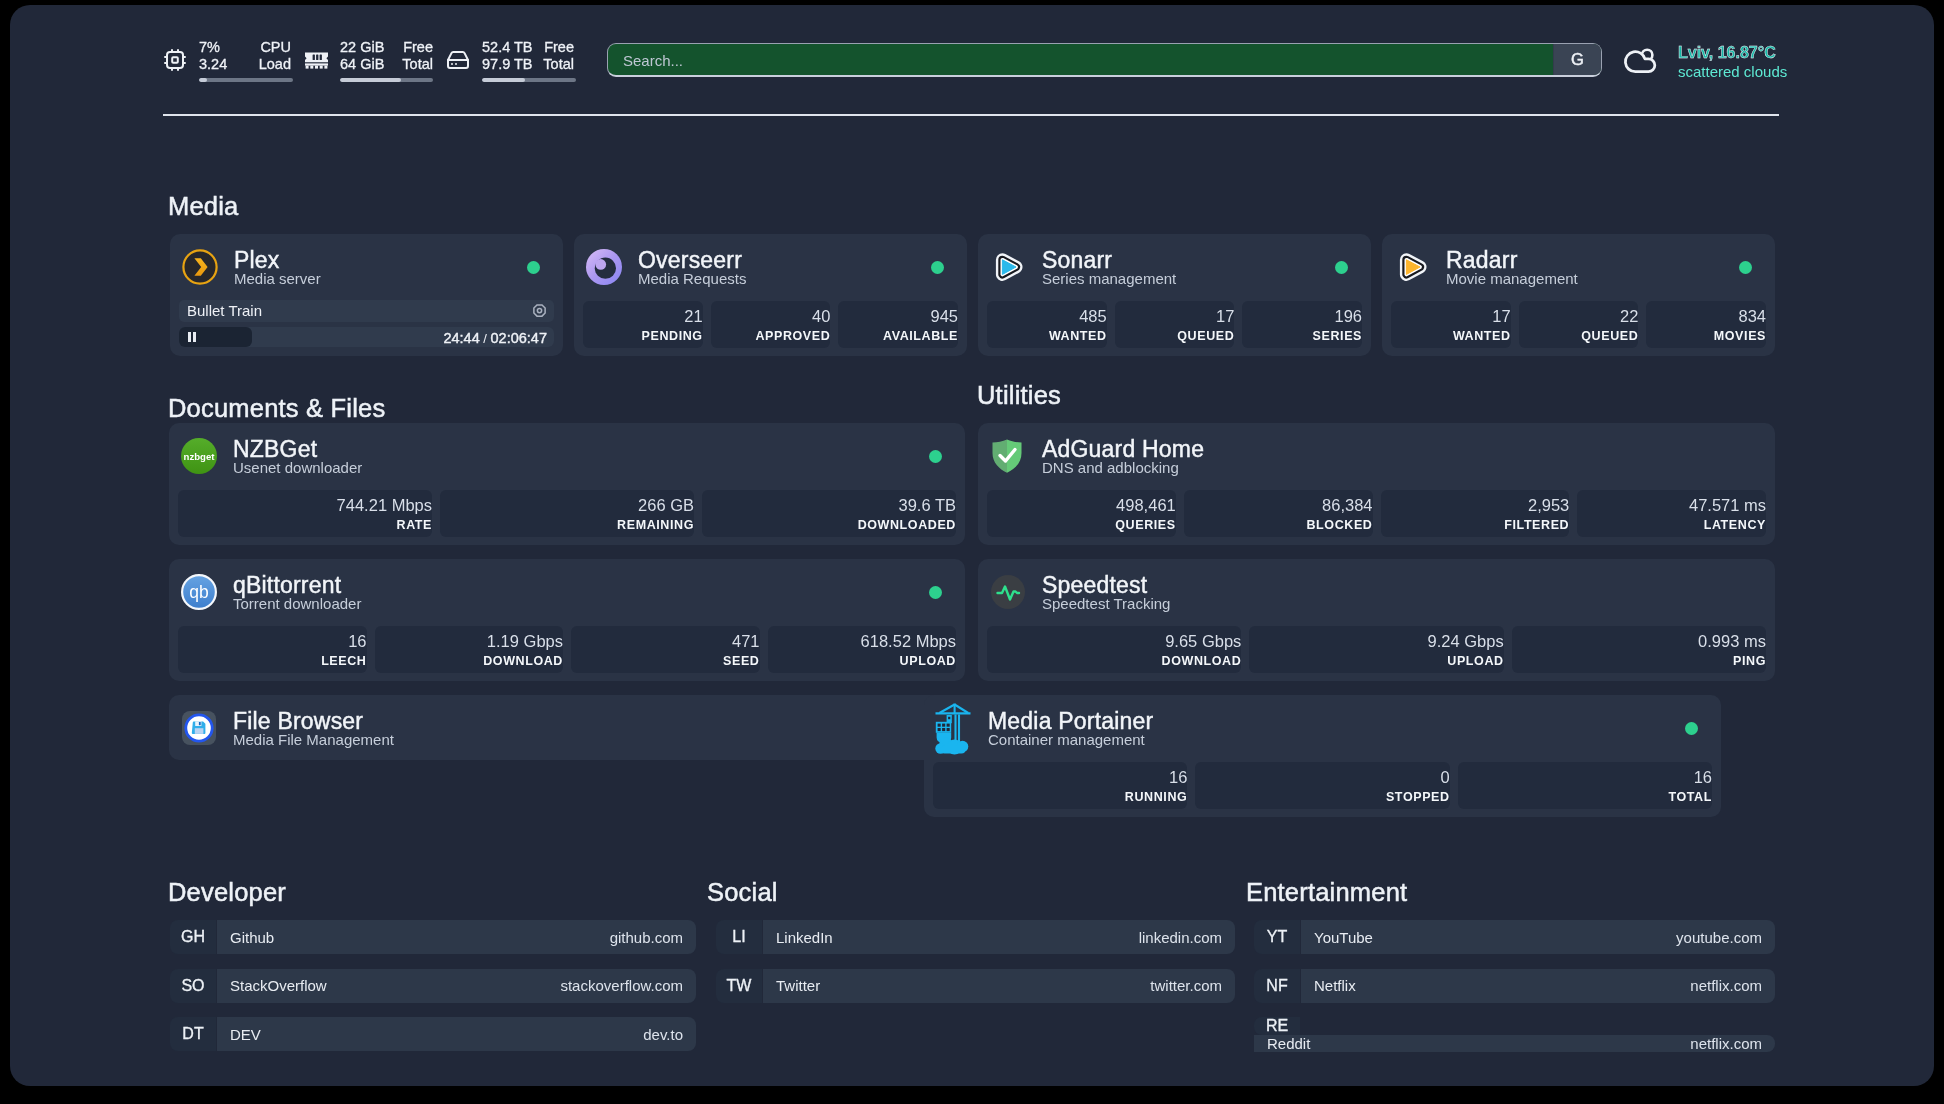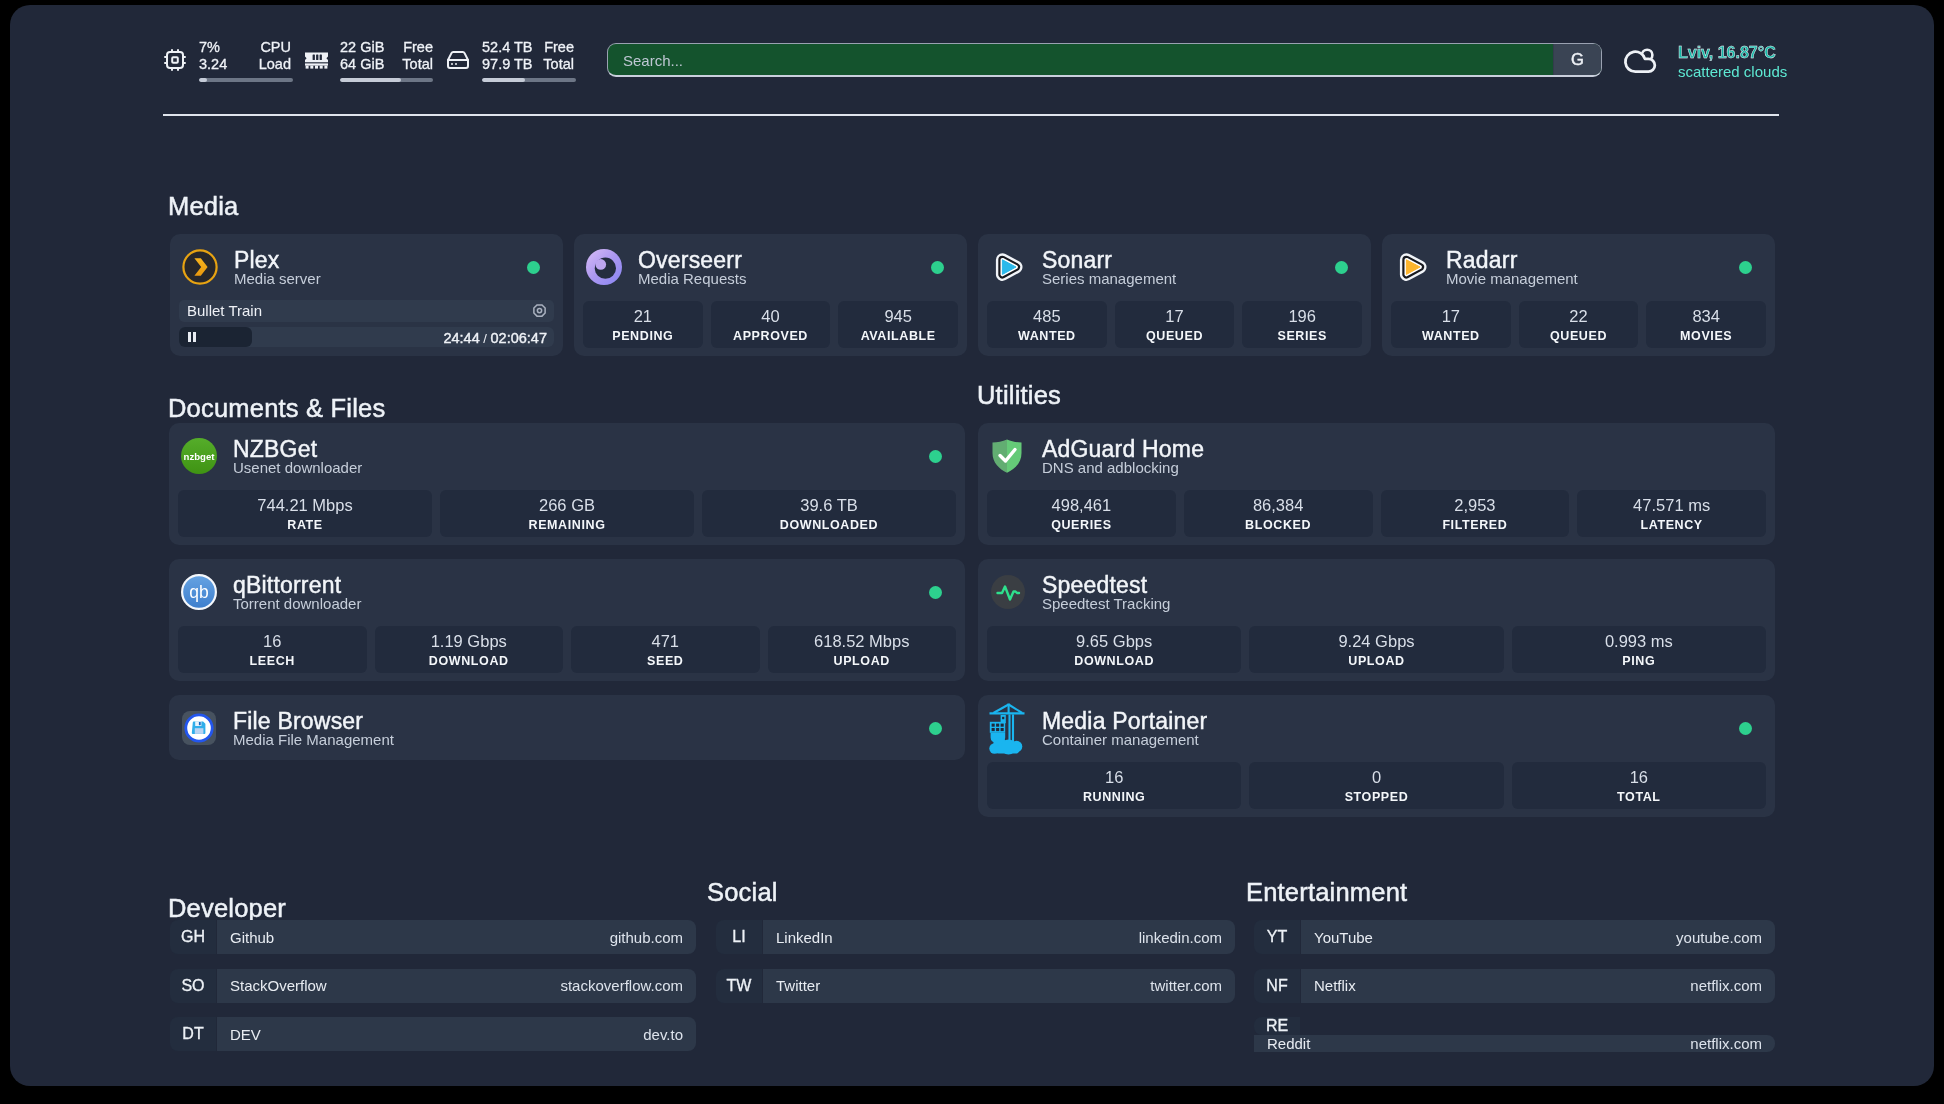--- a/index.html
+++ b/index.html
@@ -8,21 +8,21 @@
   .abs { position:absolute; }
   #panel { position:absolute; left:10px; top:5px; width:1924px; height:1081px;
     background:#212839; border-radius:20px; }
   .h2 { position:absolute; font-size:25.5px; font-weight:400; -webkit-text-stroke:0.5px #eef2f7; color:#eef2f7; line-height:24px; letter-spacing:0.2px;}
   .card { position:absolute; background:#2a3345; border-radius:10px; }
   .logo { position:absolute; left:12px; top:15px; width:36px; height:36px; }
   .ct { position:absolute; left:64px; top:18.3px; font-size:23px; line-height:17px; font-weight:400; -webkit-text-stroke:0.45px #f2f5f9; color:#f2f5f9; letter-spacing:0.2px;}
   .cs { position:absolute; left:64px; top:37px; font-size:15px; line-height:15px; font-weight:400; color:#c6ceda; }
   .dot { position:absolute; top:26.5px; width:13px; height:13px; border-radius:50%; background:#2dd08e; }
   .stats { position:absolute; left:9px; right:9px; top:67px; height:47px; display:flex; gap:8px; }
-  .sb { flex:1; background:#222b3d; border-radius:6px; text-align:center; overflow:hidden;}
+  .sb { flex:1; background:#222b3d; border-radius:6px; text-align:right; overflow:hidden;}
   .sb .n { margin-top:6.5px; font-size:16.5px; line-height:17px; color:#d9dfe9; }
   .sb .l { margin-top:4.5px; font-size:12.5px; line-height:14px; font-weight:700; color:#f4f7fa; letter-spacing:0.6px; }
   .rmon { position:absolute; top:38.5px; width:92px; height:37px; font-size:14.5px; font-weight:400; -webkit-text-stroke:0.3px #eff2f7; color:#eff2f7;}
   .rmon .rl { display:flex; justify-content:space-between; line-height:17.5px; }
   .rbar { position:absolute; top:77.8px; width:94px; height:4.5px; border-radius:2.5px; background:#6d7686; overflow:hidden;}
   .rbar i { display:block; height:100%; background:#c5cbd7; border-radius:2.5px; }
   .lrow { position:absolute; height:34px; display:flex; font-size:15px; }
   .lab { width:47px; background:#232d3e; border-right:1.5px solid #212839; border-radius:8px 0 0 8px; display:flex; align-items:center; justify-content:center;
     font-size:16px; font-weight:400; -webkit-text-stroke:0.32px #edf1f6; color:#edf1f6; flex:none;}
   .lpill { flex:1; background:#2d3849; border-radius:0 8px 8px 0; display:flex; align-items:center;
@@ -362,21 +362,21 @@
         <div class="n">9.24 Gbps</div>
         <div class="l">UPLOAD</div>
       </div>
     <div class="sb">
         <div class="n">0.993 ms</div>
         <div class="l">PING</div>
       </div>
   </div>
 </div>
 
-<div class="card" style="left:978px;top:695px;width:797px;height:122px">
+<div class="card" style="left:924px;top:695px;width:797px;height:122px">
   <svg class="abs" style="left:10px;top:7px" width="38" height="53" viewBox="0 0 38 53">
     <g stroke="#1ab5ef" stroke-width="2.1" fill="none">
       <path d="M20.6 2.5 L5.4 11"></path>
       <path d="M20.6 2.5 L34.2 11"></path>
       <path d="M1.5 11.4 H36.5"></path>
       <path d="M21.5 12.4 V45"></path>
       <path d="M25 12.4 V45"></path>
       <path d="M20.6 1.5 V12"></path>
     </g>
     <g fill="#1ab5ef">
@@ -411,21 +411,21 @@
         <div class="n">0</div>
         <div class="l">STOPPED</div>
       </div>
     <div class="sb">
         <div class="n">16</div>
         <div class="l">TOTAL</div>
       </div>
   </div>
 </div>
 
-<div class="h2" style="left:168px;top:879.5px;margin-top:16px;">Developer</div>
+<div class="h2" style="left:168px;top:879.5px;">Developer</div>
 <div class="h2" style="left:707px;top:879.5px;">Social</div>
 <div class="h2" style="left:1246px;top:879.5px;">Entertainment</div>
 
 <div class="lrow" style="left:170px;top:920px;width:526px;">
     <div class="lab">GH</div>
     <div class="lpill">
       <span>Github</span>
       <span class="dom">github.com</span>
     </div>
   </div>

